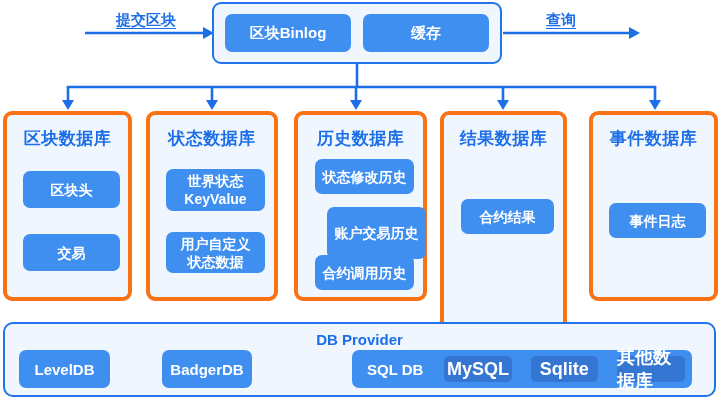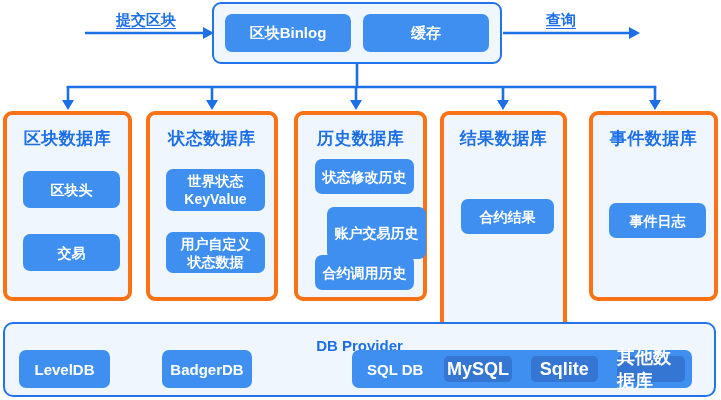--- a/index.html
+++ b/index.html
@@ -36,21 +36,21 @@
     flex:1; background:#3e8ff0; color:#fff; font-weight:bold; font-size:15px;
     border-radius:7px; display:flex; align-items:center; justify-content:center;
   }
   .provider-panel {
     position:absolute; left:3px; top:322px; width:713px; height:75px;
     box-sizing:border-box; background:#f0f6fe; border:2px solid #2273ec;
     border-radius:10px;
   }
   .provider-title {
     color:#1d6fe8; font-weight:bold; font-size:15px; text-align:center;
-    padding-top:13px;
+    padding-top:7px;
   }
   .provider-btn {
     position:absolute; top:26px; height:38px; box-sizing:border-box;
     background:#3e8ff0; color:#fff; font-weight:bold; font-size:15px;
     border-radius:7px; display:flex; align-items:center; justify-content:center;
   }
   .sql-group {
     position:absolute; left:347px; top:26px; width:340px; height:38px;
     box-sizing:border-box; background:#3e8ff0; border-radius:7px;
     display:flex; align-items:center; gap:19px; padding:0 7px 0 15px;

